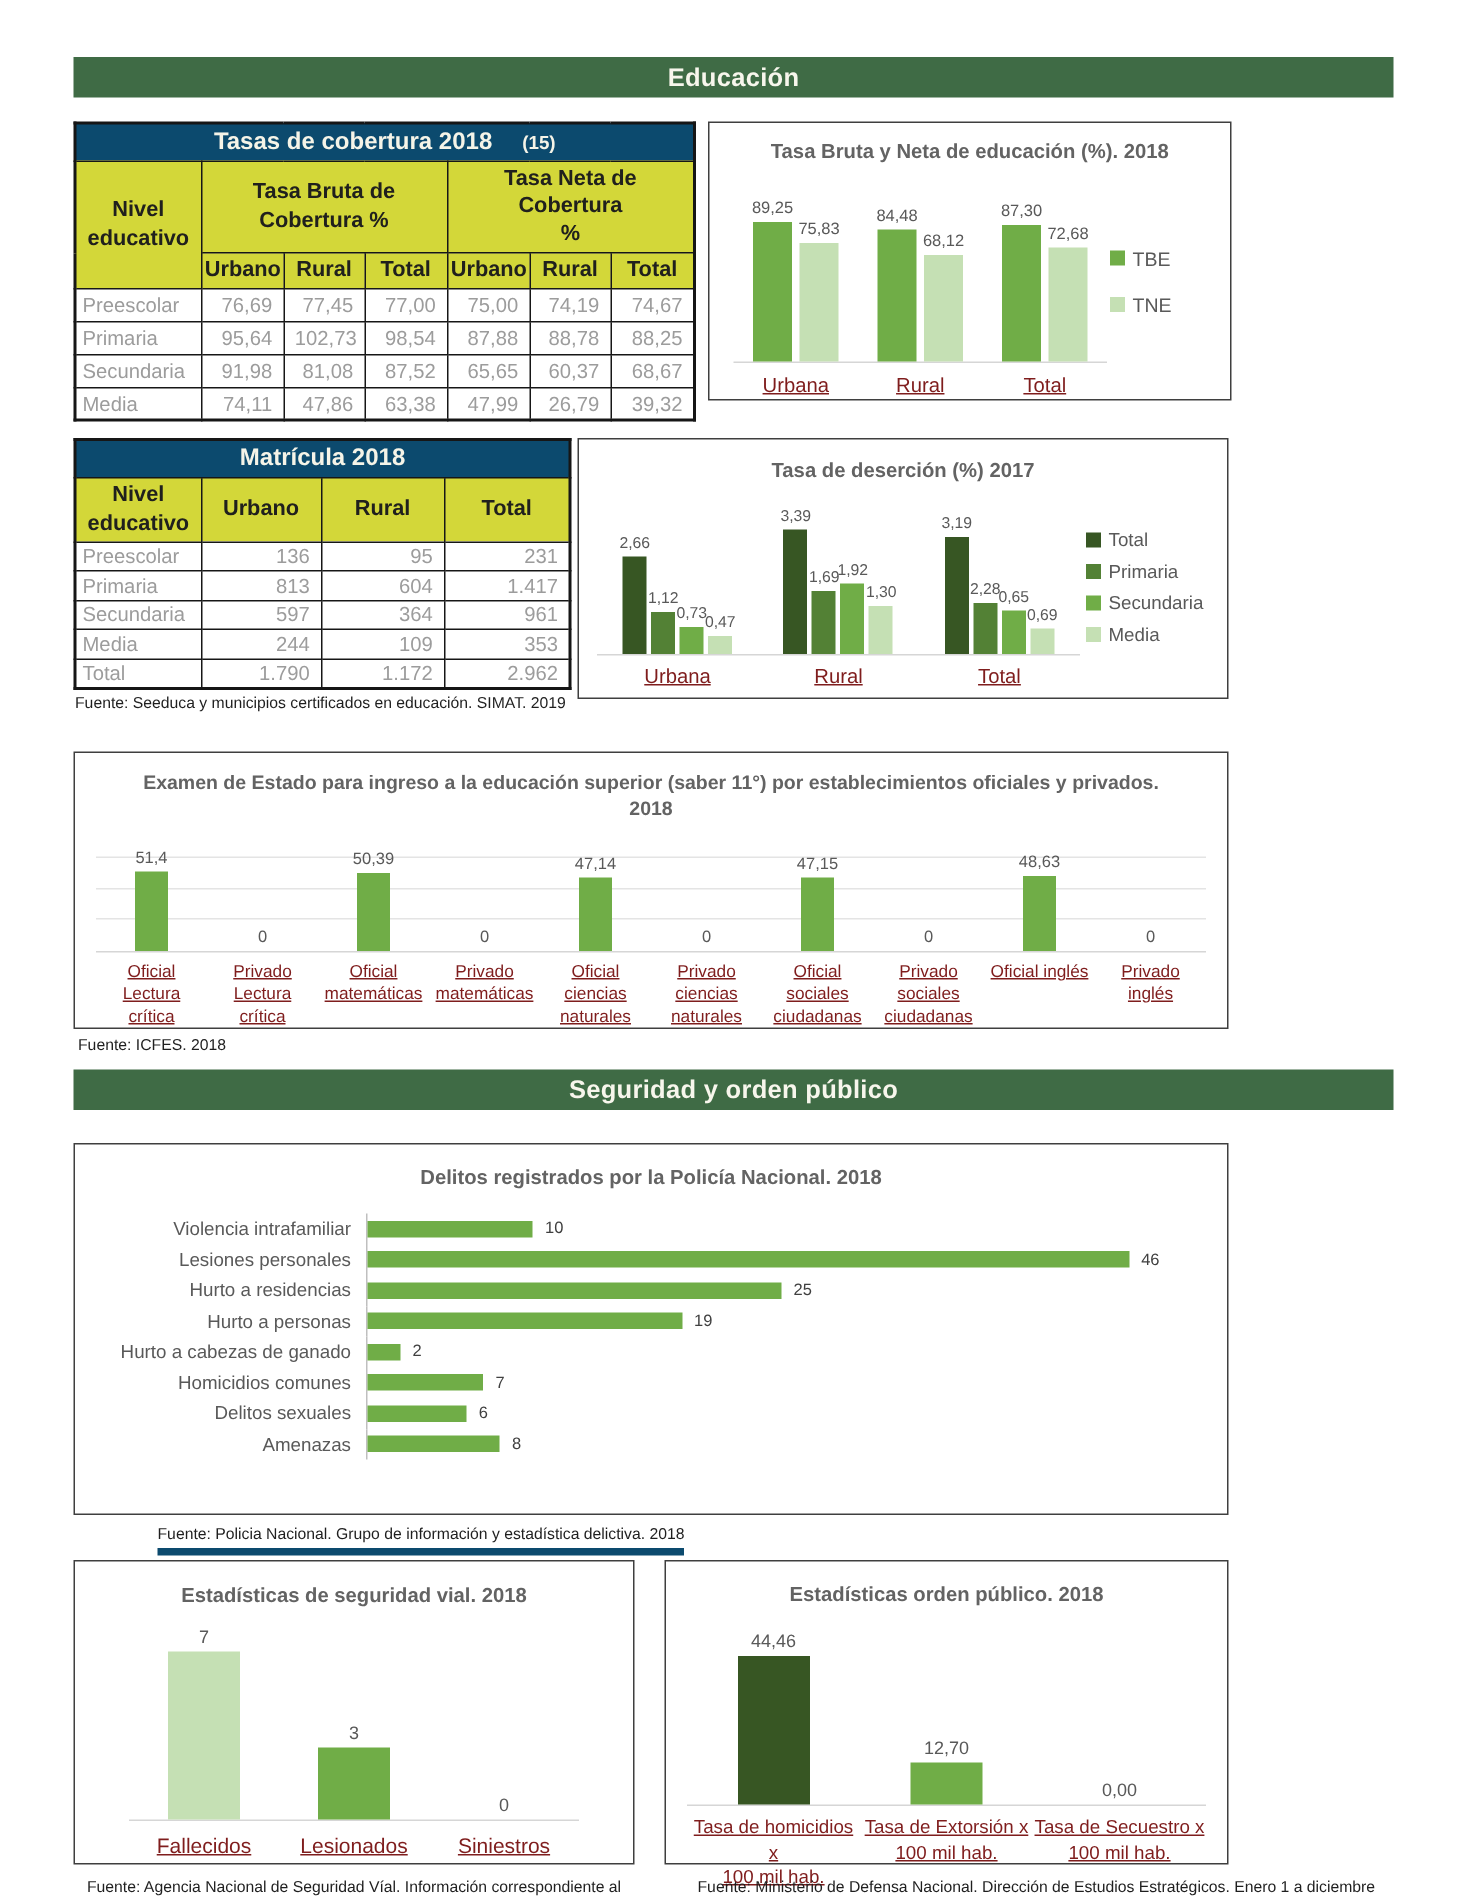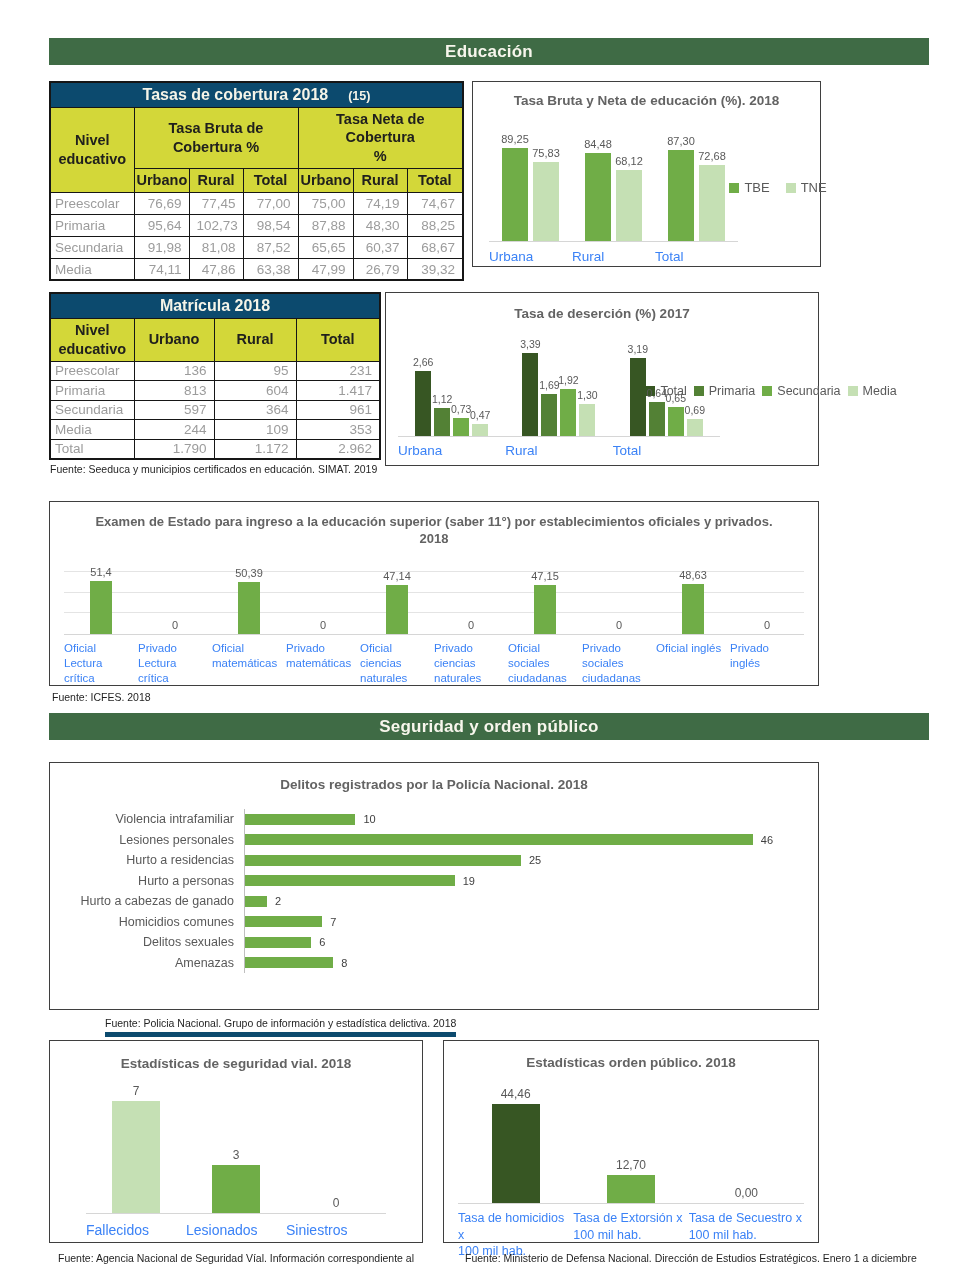--- a/index.html
+++ b/index.html
@@ -33,22 +33,22 @@
   .chart-title{text-align:center;color:#636363;font-weight:bold;font-size:13.5px;margin-top:10px;line-height:1.35;}
   .chart-content{display:flex;}
   .plot-wrap{flex:1;min-width:0;}
   .plot{position:relative;display:flex;align-items:flex-end;border-bottom:1px solid #d6d6d6;}
   .gridline{position:absolute;left:0;right:0;height:1px;background:#e4e4e4;}
   .bar-group{flex:1;display:flex;align-items:flex-end;justify-content:center;height:100%;position:relative;}
   .bar-wrap{position:relative;display:flex;align-items:flex-end;justify-content:center;height:100%;}
   .bar{min-height:0;}
   .bar-label{position:absolute;left:50%;transform:translateX(-50%);white-space:nowrap;color:#595959;font-size:11px;}
   .cats{display:flex;}
-  .cat{flex:1;white-space:pre-line;color:#3b82f6;line-height:1.3;}
-  .legend{display:flex;flex-direction:row;justify-content:center;}
+  .cat{flex:1;text-align:center;white-space:pre-line;color:#7f1d1d;line-height:1.3;text-decoration:underline;}
+  .legend{display:flex;flex-direction:column;justify-content:center;}
   .legend-item{display:flex;align-items:center;gap:5px;color:#595959;}
   .legend-sq{width:10px;height:10px;display:inline-block;flex:none;}
 
   
   [data-chart="tbe_tne"]{width:349px;height:186px;}
   [data-chart="tbe_tne"] .plot-wrap{padding:0 2px 0 16px;}
   [data-chart="tbe_tne"] .plot{height:105px;margin-top:26px;}
   [data-chart="tbe_tne"] .bar-wrap{width:31px;} [data-chart="tbe_tne"] .bar{width:26px;}
   [data-chart="tbe_tne"] .cats{padding-top:6px;font-size:13.5px;}
   [data-chart="tbe_tne"] .legend{width:76px;gap:16px;font-size:13px;padding-right:4px;}
@@ -159,21 +159,21 @@
             <td>75,00</td>
             <td>74,19</td>
             <td>74,67</td>
           </tr>
           <tr>
             <th class="row-label">Primaria</th>
             <td>95,64</td>
             <td>102,73</td>
             <td>98,54</td>
             <td>87,88</td>
-            <td>48,30</td>
+            <td>88,78</td>
             <td>88,25</td>
           </tr>
           <tr>
             <th class="row-label">Secundaria</th>
             <td>91,98</td>
             <td>81,08</td>
             <td>87,52</td>
             <td>65,65</td>
             <td>60,37</td>
             <td>68,67</td>
@@ -343,21 +343,21 @@
                   <span class="bar-label" style="bottom: calc(36.1111% + 3px);">1,30</span>
                   <div class="bar" style="height: 36.1111%; background: rgb(197, 224, 180);"></div>
                 </div>
               </div>
               <div class="bar-group">
                 <div class="bar-wrap">
                   <span class="bar-label" style="bottom: calc(88.6111% + 3px);">3,19</span>
                   <div class="bar" style="height: 88.6111%; background: rgb(55, 86, 35);"></div>
                 </div>
                 <div class="bar-wrap">
-                  <span class="bar-label" style="bottom: calc(37.7778% + 3px);">0,64</span>
+                  <span class="bar-label" style="bottom: calc(37.7778% + 3px);">2,28</span>
                   <div class="bar" style="height: 37.7778%; background: rgb(83, 129, 53);"></div>
                 </div>
                 <div class="bar-wrap">
                   <span class="bar-label" style="bottom: calc(32.2222% + 3px);">0,65</span>
                   <div class="bar" style="height: 32.2222%; background: rgb(112, 173, 71);"></div>
                 </div>
                 <div class="bar-wrap">
                   <span class="bar-label" style="bottom: calc(19.1667% + 3px);">0,69</span>
                   <div class="bar" style="height: 19.1667%; background: rgb(197, 224, 180);"></div>
                 </div>

